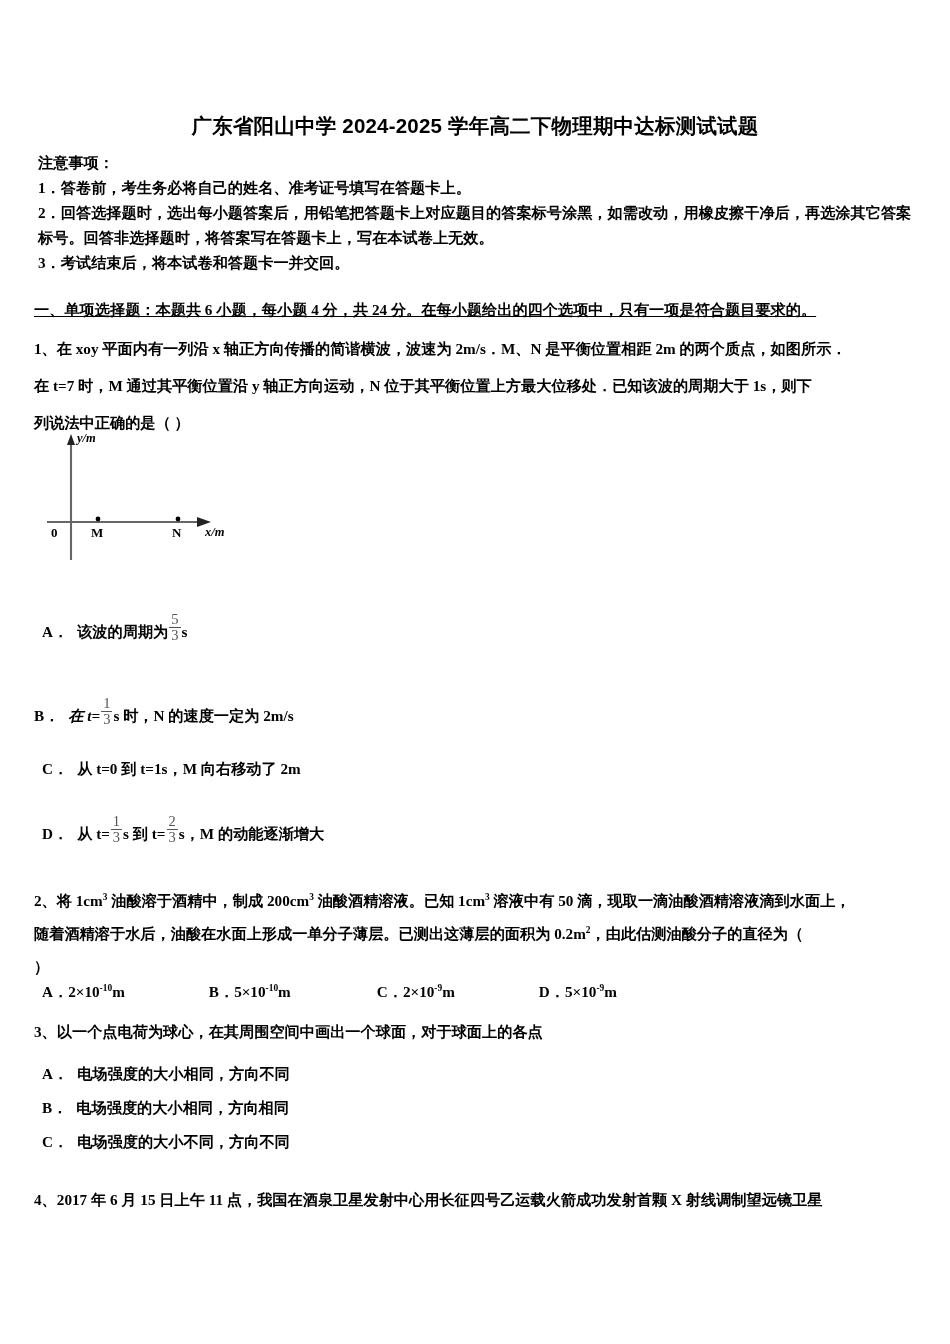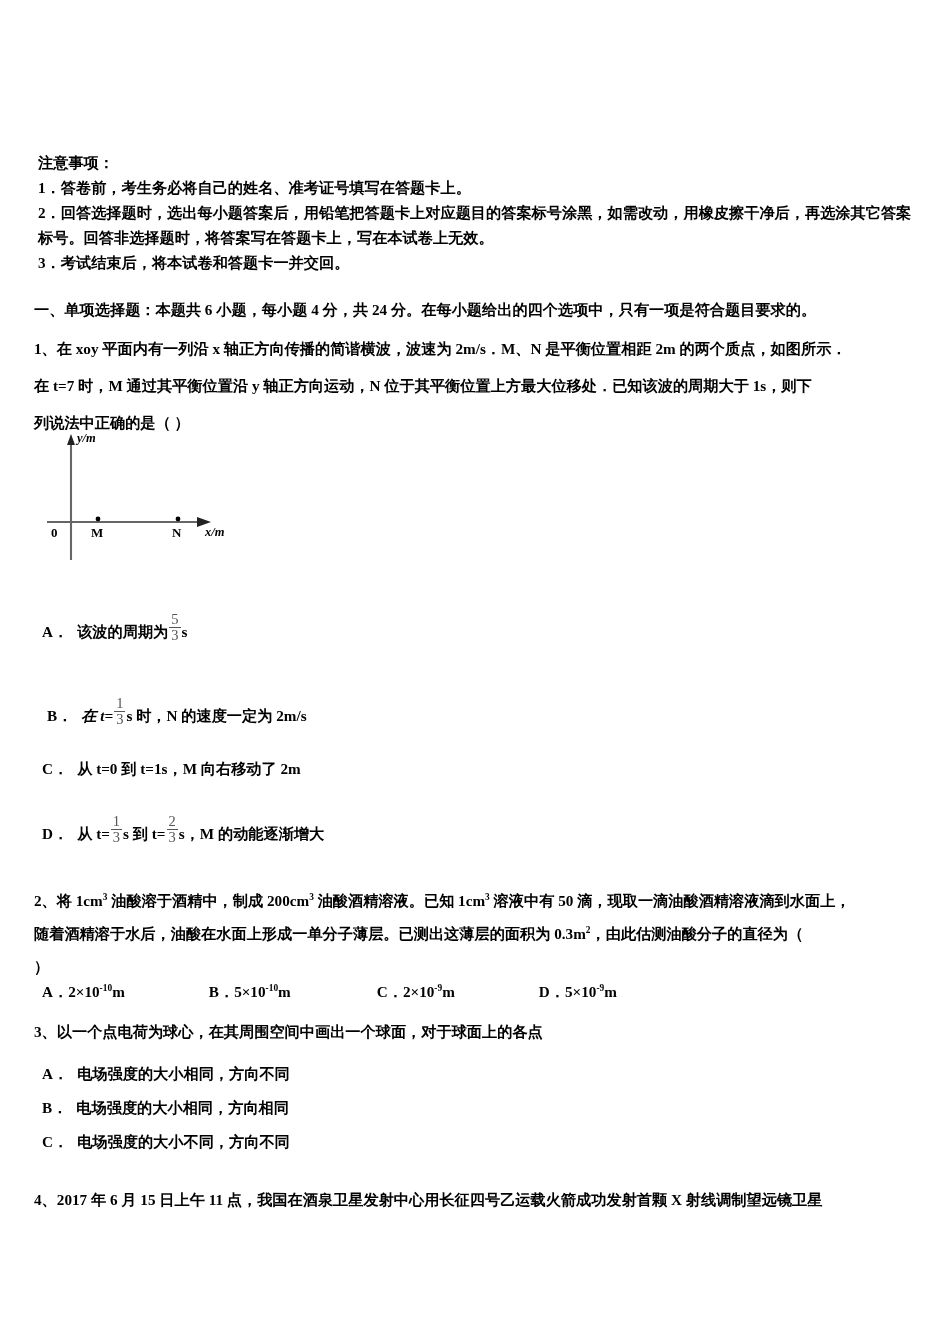--- a/index.html
+++ b/index.html
@@ -49,20 +49,21 @@
 
   
   .section-head {
     position: absolute;
     left: 34px;
     top: 297px;
     width: 886px;
     font-size: 15.2px;
     line-height: 25px;
     font-weight: bold;
+    text-decoration: underline;
   }
 
   
   .q1-body {
     position: absolute;
     left: 34px;
     top: 330px;
     width: 890px;
     font-size: 15.2px;
     line-height: 37px;
@@ -83,21 +84,21 @@
 
   
   .opt {
     position: absolute;
     font-size: 15.2px;
     font-weight: bold;
     white-space: nowrap;
     line-height: 22px;
   }
   .q1-a { left: 42px; top: 613px; }
-  .q1-b { left: 47px; top: 697px; }
+  .q1-b { left: 34px; top: 697px; }
   .q1-c { left: 42px; top: 758px; }
   .q1-d { left: 42px; top: 815px; }
 
   .opt-letter { margin-right: 9px; }
 
   
   .frac {
     display: inline-block;
     vertical-align: -0.30em;
     text-align: center;
@@ -179,20 +180,21 @@
     font-weight: bold;
     white-space: nowrap;
     overflow: hidden;
   }
 </style>
 </head>
 <body>
 
 <div class="page">
 
+  <div class="doc-title">广东省阳山中学 2024-2025 学年高二下物理期中达标测试试题</div>
 
   <div class="notice">
     <div class="notice-line">注意事项：</div>
     <div class="notice-line">1．答卷前，考生务必将自己的姓名、准考证号填写在答题卡上。</div>
     <div class="notice-line">2．回答选择题时，选出每小题答案后，用铅笔把答题卡上对应题目的答案标号涂黑，如需改动，用橡皮擦干净后，再选涂其它答案标号。回答非选择题时，将答案写在答题卡上，写在本试卷上无效。</div>
     <div class="notice-line">3．考试结束后，将本试卷和答题卡一并交回。</div>
   </div>
 
   <div class="section-head">一、单项选择题：本题共 6 小题，每小题 4 分，共 24 分。在每小题给出的四个选项中，只有一项是符合题目要求的。</div>
 
@@ -233,21 +235,21 @@
   <div class="opt q1-c">
     <span class="opt-letter">C．</span><span>从 t=0 到 t=1s，M 向右移动了 2m</span>
   </div>
 
   <div class="opt q1-d">
     <span class="opt-letter">D．</span><span>从 t=</span><span class="frac"><span class="num">1</span><span class="den">3</span></span><span>s 到 t=</span><span class="frac"><span class="num">2</span><span class="den">3</span></span><span>s，M 的动能逐渐增大</span>
   </div>
 
   <div class="q2-body">
     <div><span>2、将 1cm</span><sup class="sp">3</sup><span> 油酸溶于酒精中，制成 200cm</span><sup class="sp">3</sup><span> 油酸酒精溶液。已知 1cm</span><sup class="sp">3</sup><span> 溶液中有 50 滴，现取一滴油酸酒精溶液滴到水面上，</span></div>
-    <div><span>随着酒精溶于水后，油酸在水面上形成一单分子薄层。已测出这薄层的面积为 0.3m</span><sup class="sp">2</sup><span>，由此估测油酸分子的直径为（</span></div>
+    <div><span>随着酒精溶于水后，油酸在水面上形成一单分子薄层。已测出这薄层的面积为 0.2m</span><sup class="sp">2</sup><span>，由此估测油酸分子的直径为（</span></div>
     <div>）</div>
   </div>
 
   <div class="q2-options">
     <span class="q2-opt"><span>A．</span><span>2×10</span><sup class="sp">-10</sup><span>m</span></span><span class="q2-gap1"></span><span class="q2-opt"><span>B．</span><span>5×10</span><sup class="sp">-10</sup><span>m</span></span><span class="q2-gap2"></span><span class="q2-opt"><span>C．</span><span>2×10</span><sup class="sp">-9</sup><span>m</span></span><span class="q2-gap3"></span><span class="q2-opt"><span>D．</span><span>5×10</span><sup class="sp">-9</sup><span>m</span></span>
   </div>
 
   <div class="q3-stem">3、以一个点电荷为球心，在其周围空间中画出一个球面，对于球面上的各点</div>
   <div class="q3-opt q3-a">
     <span class="opt-letter">A．</span><span>电场强度的大小相同，方向不同</span>

